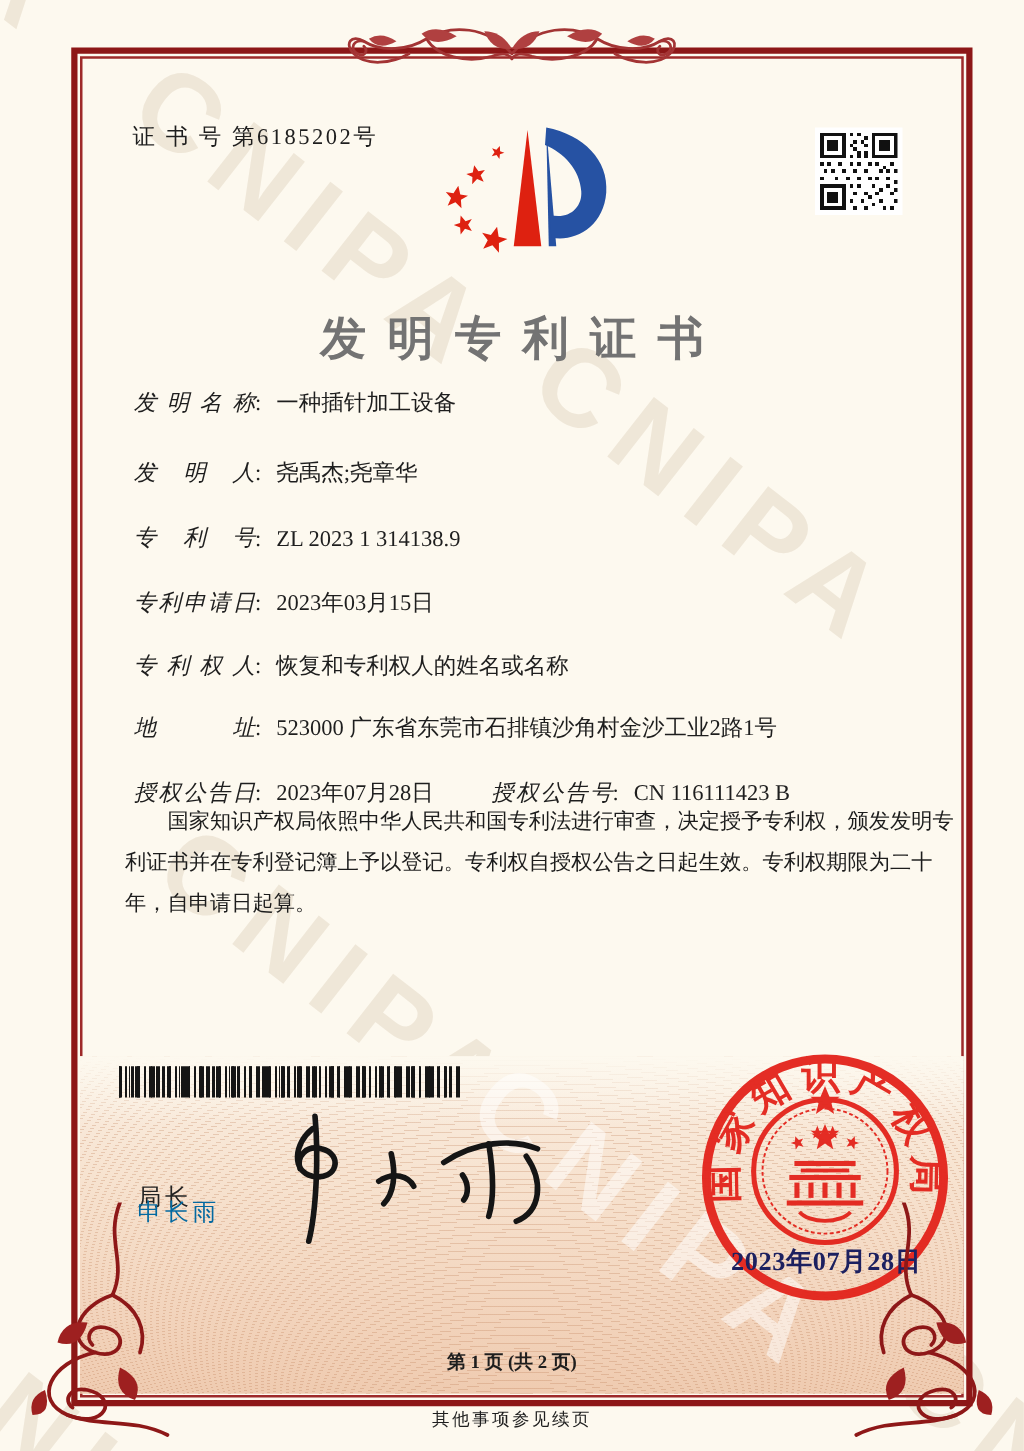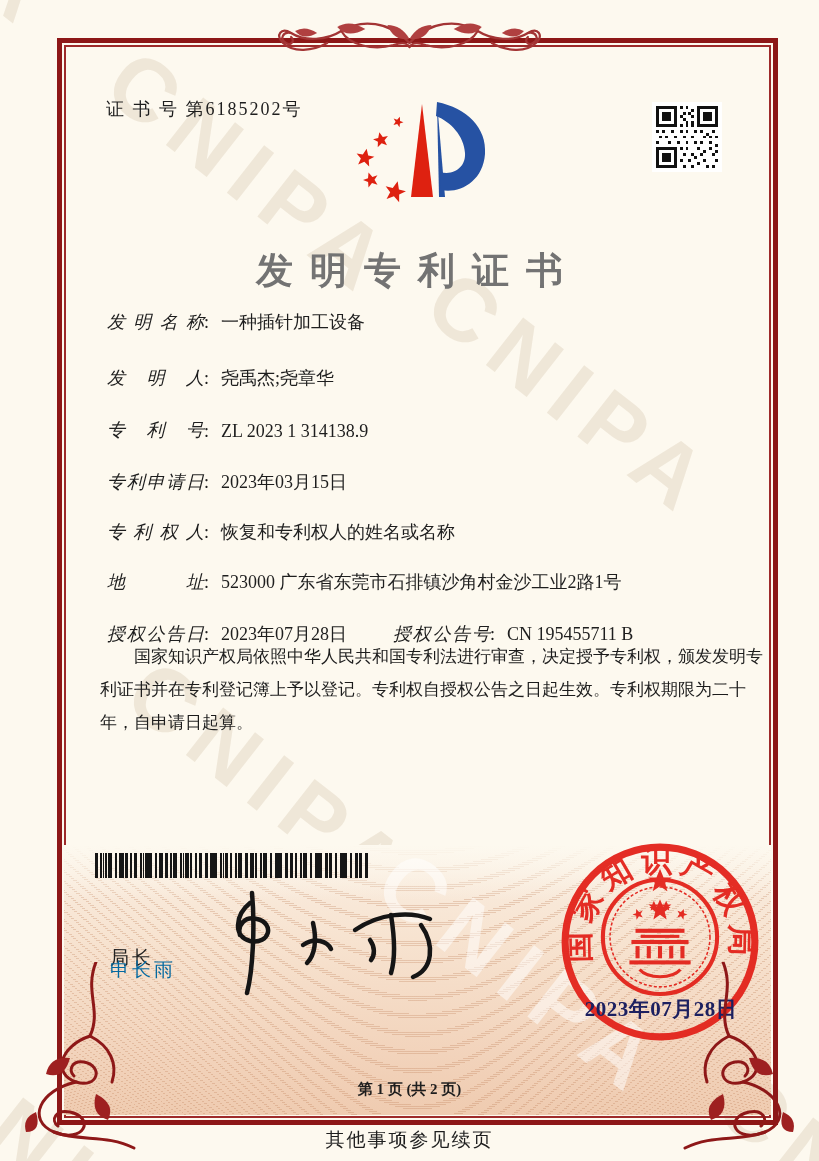--- a/index.html
+++ b/index.html
@@ -37,21 +37,21 @@
     repeating-linear-gradient(90deg,#151515 0 3px,transparent 3px 13px);}
   .sig-title{position:absolute;left:110px;top:921px;font-size:19px;letter-spacing:3px;z-index:3;
              font-family:"Liberation Sans","DejaVu Sans",sans-serif;color:#222;margin-top:24px;}
   .sig-name{position:absolute;left:110px;top:957px;font-size:19px;letter-spacing:3px;z-index:3;
             font-family:"Liberation Sans","DejaVu Sans",sans-serif;color:#0369a1;}
   .signature{position:absolute;left:195px;top:885px;z-index:3;}
   .seal{position:absolute;left:558px;top:840px;z-index:3;opacity:.95;}
   .seal-date{position:absolute;left:566px;top:995px;width:190px;text-align:center;z-index:4;
              font-size:21px;font-weight:bold;color:#1C2060;letter-spacing:.5px;}
   .page-num{position:absolute;left:0;top:1080px;width:819px;text-align:center;font-size:15px;z-index:2;font-weight:bold;}
-  .note{position:absolute;left:0;top:1127px;width:819px;text-align:center;font-size:19px;letter-spacing:2px;z-index:2;}
+  .note{position:absolute;left:0;top:1127px;width:819px;text-align:center;font-size:14px;letter-spacing:2px;z-index:2;}
   .flourish{position:absolute;z-index:4;}
   .ornament-top{position:absolute;left:269px;top:8px;z-index:2;}
 </style>
 </head>
 <body>
 
 <div class="wm" style="left:-190px;top:-238px">CNIPA</div>
 <div class="wm" style="left:150px;top:30px">CNIPA</div>
 <div class="wm" style="left:470px;top:250px">CNIPA</div>
 <div class="wm" style="left:-240px;top:300px">CNIPA</div>
@@ -132,21 +132,21 @@
 <div class="row" style="top:470px">
   <span class="lab">专利申请日</span><span>:</span><span class="val">2023年03月15日</span>
 </div>
 <div class="row" style="top:520px">
   <span class="lab">专利权人</span><span>:</span><span class="val">恢复和专利权人的姓名或名称</span>
 </div>
 <div class="row" style="top:570px">
   <span class="lab">地址</span><span>:</span><span class="val">523000 广东省东莞市石排镇沙角村金沙工业2路1号</span>
 </div>
 <div class="row" style="top:622px">
-  <span class="lab">授权公告日</span><span>:</span><span class="val">2023年07月28日</span><span class="pair2"><span class="lab">授权公告号</span><span>:</span><span class="val">CN 195455711 B</span></span>
+  <span class="lab">授权公告日</span><span>:</span><span class="val">2023年07月28日</span><span class="pair2"><span class="lab">授权公告号</span><span>:</span><span class="val">CN 116111423 B</span></span>
 </div>
 
 <div class="paras">
   <p>国家知识产权局依照中华人民共和国专利法进行审查，决定授予专利权，颁发发明专利证书并在专利登记簿上予以登记。专利权自授权公告之日起生效。专利权期限为二十年，自申请日起算。</p>
 </div>
 
 <div class="barcode"></div>
 
 <div class="sig-title">局长</div>
 <div class="sig-name">申长雨</div>

